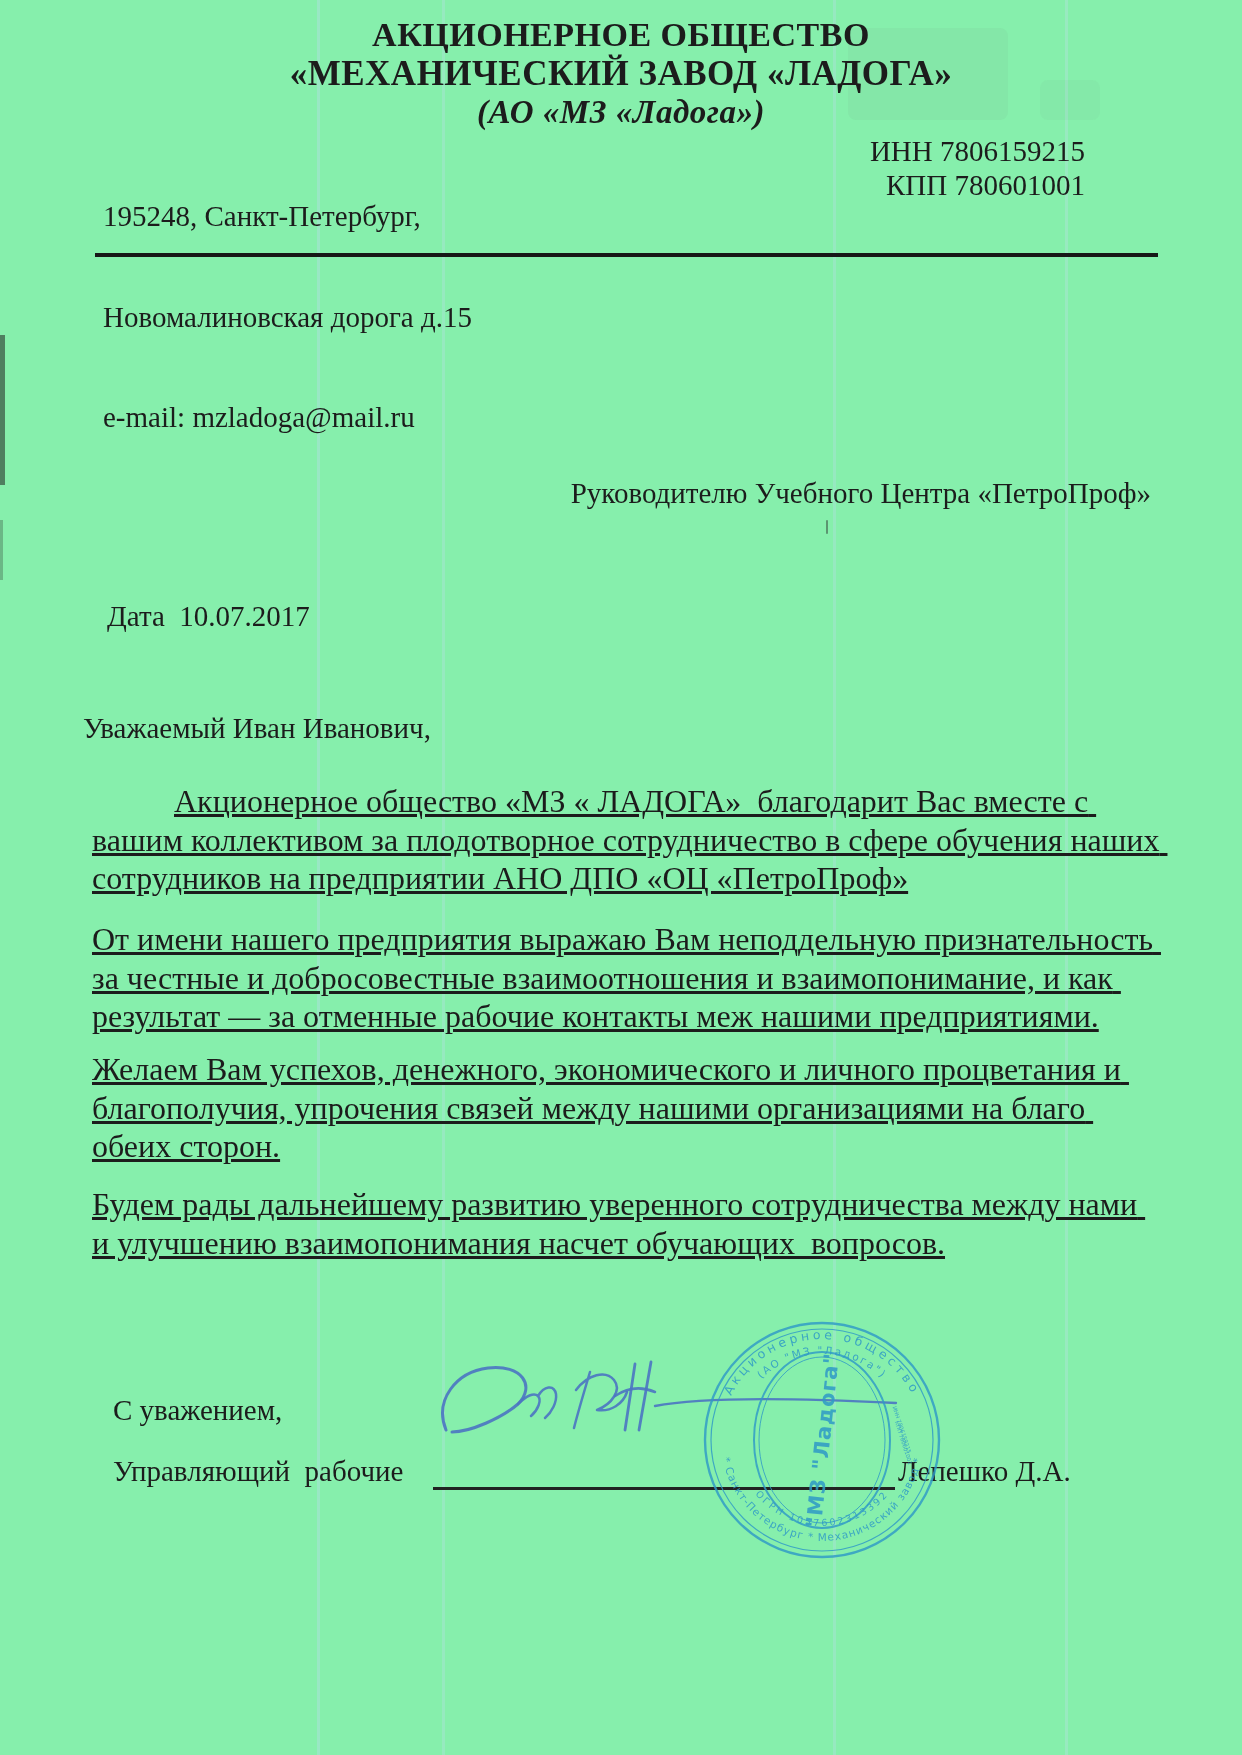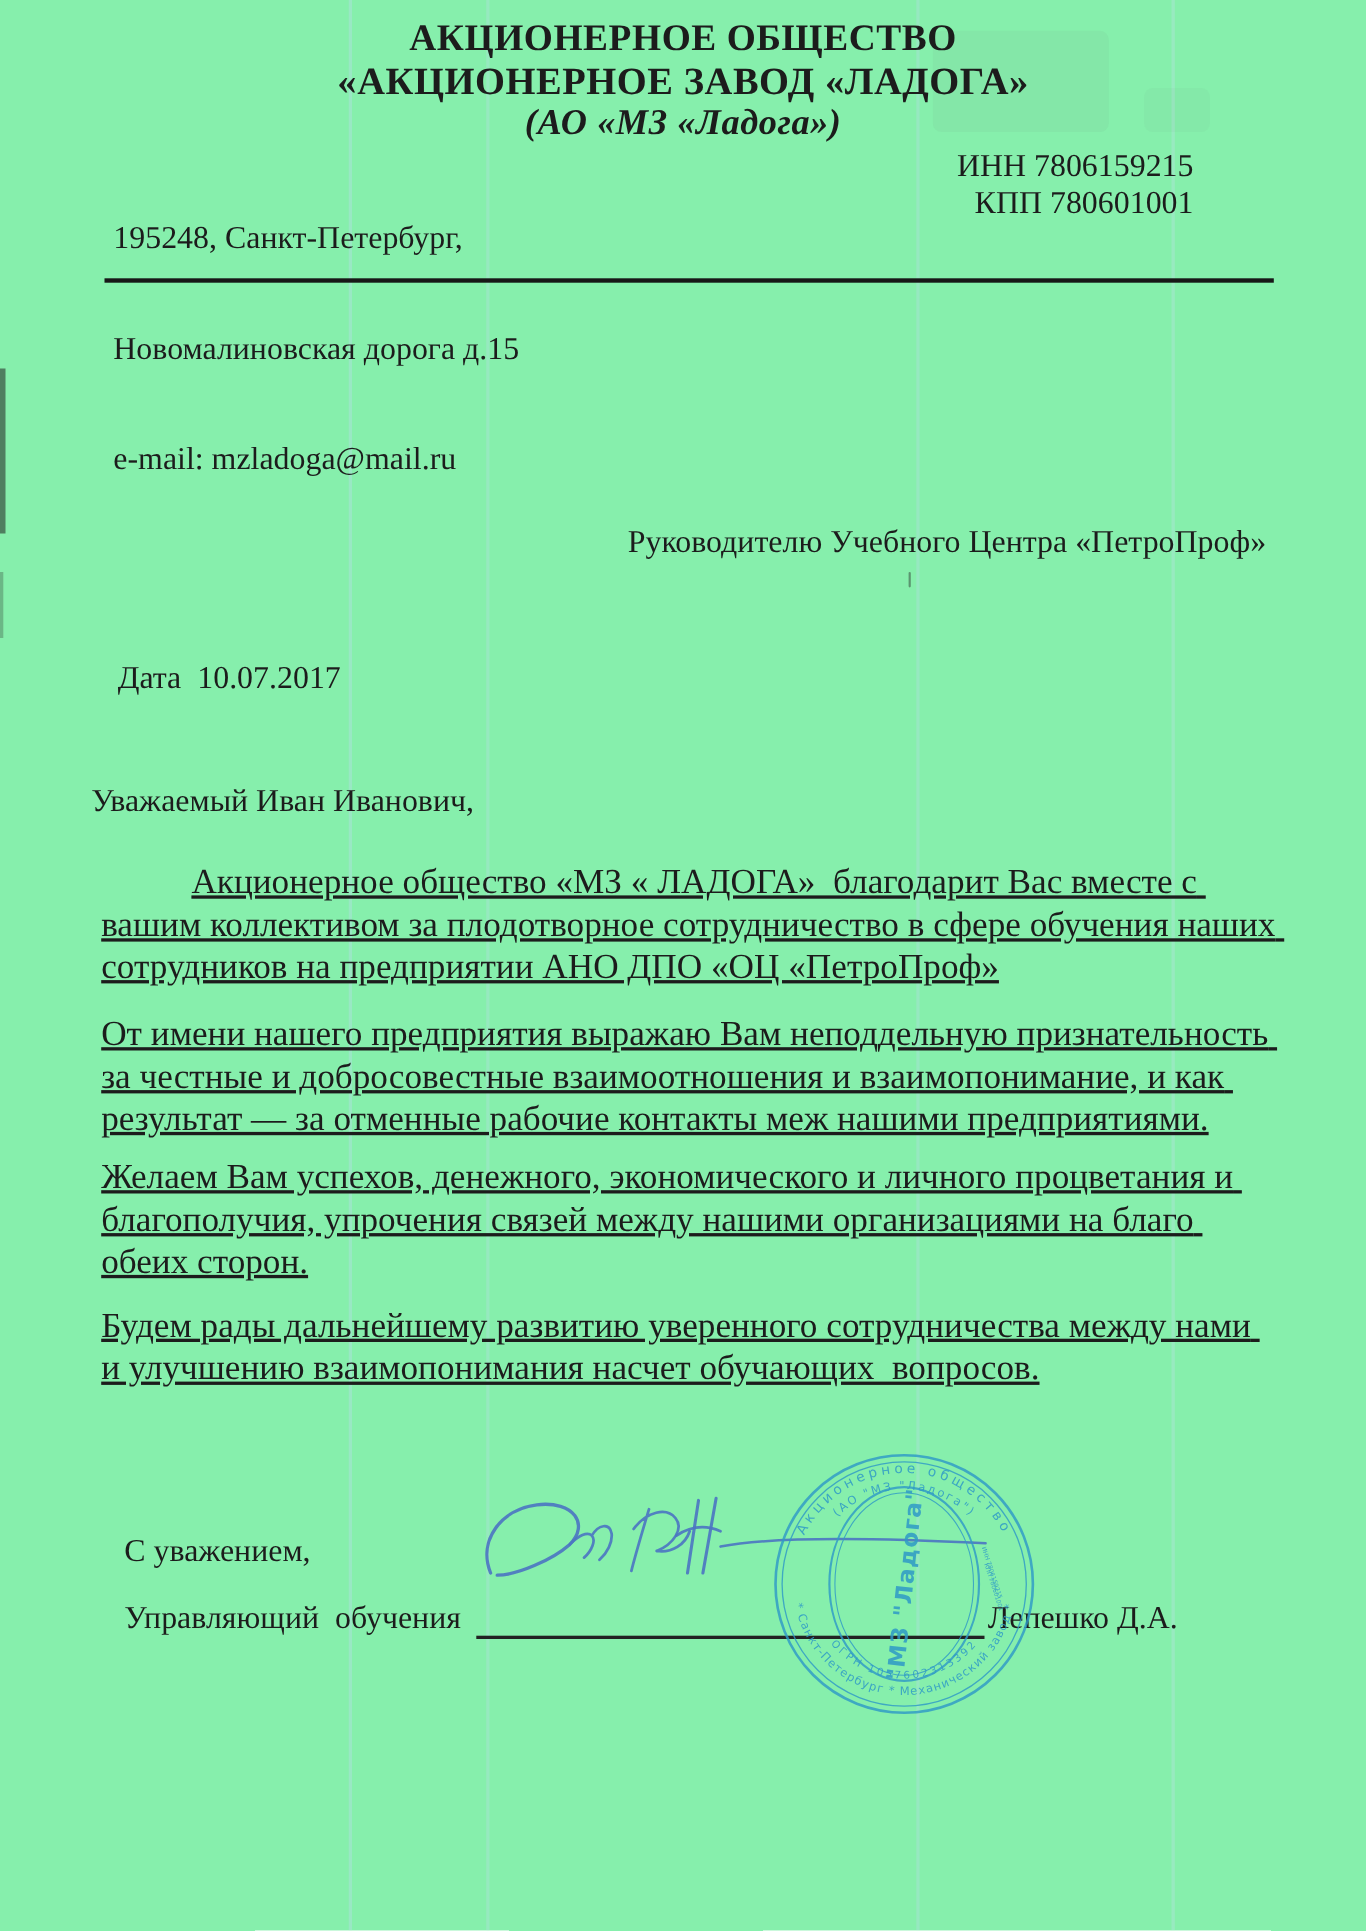--- a/index.html
+++ b/index.html
@@ -54,21 +54,21 @@
   <div class="streak" style="left:833px;background:rgba(190,220,240,.30);"></div>
   <div class="streak" style="left:1065px;background:rgba(195,222,240,.30);"></div>
   <div class="smudge" style="left:848px;top:28px;width:160px;height:92px;background:rgba(90,90,90,.05);"></div>
   <div class="smudge" style="left:1040px;top:80px;width:60px;height:40px;background:rgba(90,90,90,.04);"></div>
   <div class="edge-mark" style="top:335px;width:5px;height:150px;"></div>
   <div class="edge-mark" style="top:520px;width:3px;height:60px;opacity:.5;"></div>
   <div class="smudge" style="left:826px;top:520px;width:2px;height:14px;background:rgba(40,40,40,.45);"></div>
 
   <div class="hdr">
     <div class="l1">АКЦИОНЕРНОЕ ОБЩЕСТВО</div>
-    <div class="l2">«АКЦИОНЕРНОЕ ЗАВОД «ЛАДОГА»</div>
+    <div class="l2">«МЕХАНИЧЕСКИЙ ЗАВОД «ЛАДОГА»</div>
     <div class="l3">(АО «МЗ «Ладога»)</div>
   </div>
 
   <div class="addr">
     <div>195248, Санкт-Петербург,</div>
     <div>Новомалиновская дорога д.15</div>
     <div>e-mail: mzladoga@mail.ru</div>
   </div>
 
   <div class="ids">
@@ -81,21 +81,21 @@
   <div class="recipient">Руководителю Учебного Центра «ПетроПроф»</div>
   <div class="dateline">Дата  10.07.2017</div>
   <div class="salutation">Уважаемый Иван Иванович,</div>
 
   <div class="para p1">Акционерное общество «МЗ « ЛАДОГА»  благодарит Вас вместе с вашим коллективом за плодотворное сотрудничество в сфере обучения наших сотрудников на предприятии АНО ДПО «ОЦ «ПетроПроф»</div>
   <div class="para p2">От имени нашего предприятия выражаю Вам неподдельную признательность за честные и добросовестные взаимоотношения и взаимопонимание, и как результат — за отменные рабочие контакты меж нашими предприятиями.</div>
   <div class="para p3">Желаем Вам успехов, денежного, экономического и личного процветания и благополучия, упрочения связей между нашими организациями на благо обеих сторон.</div>
   <div class="para p4">Будем рады дальнейшему развитию уверенного сотрудничества между нами и улучшению взаимопонимания насчет обучающих  вопросов.</div>
 
   <div class="closing">С уважением,</div>
-  <div class="role">Управляющий  обучения</div>
+  <div class="role">Управляющий  рабочие</div>
   <div class="sig-line"></div>
   <div class="sig-name">Лепешко Д.А.</div>
 
   <svg class="signature-svg" width="490" height="125" viewBox="0 0 490 125">
     <g fill="none" stroke="#4b74c2" stroke-opacity="0.9" stroke-linecap="round" stroke-linejoin="round">
       <path stroke-width="3" d="M18,80 C6,50 28,22 60,18 C94,14 108,36 90,54 C74,68 42,82 24,82"></path>
       <path stroke-width="2.5" d="M90,54 C98,46 106,42 110,46 C114,50 110,60 103,66 M110,46 C116,36 126,34 128,44 C129,52 124,62 117,68"></path>
       <path stroke-width="2.5" d="M162,22 C156,42 150,62 146,78 M148,40 C160,24 178,20 186,30 C194,40 184,54 169,60 M169,60 C183,62 195,54 199,42"></path>
       <path stroke-width="2.8" d="M207,14 L197,80 M223,12 L211,80"></path>
       <path stroke-width="2.5" d="M187,46 C199,38 213,36 227,42"></path>

